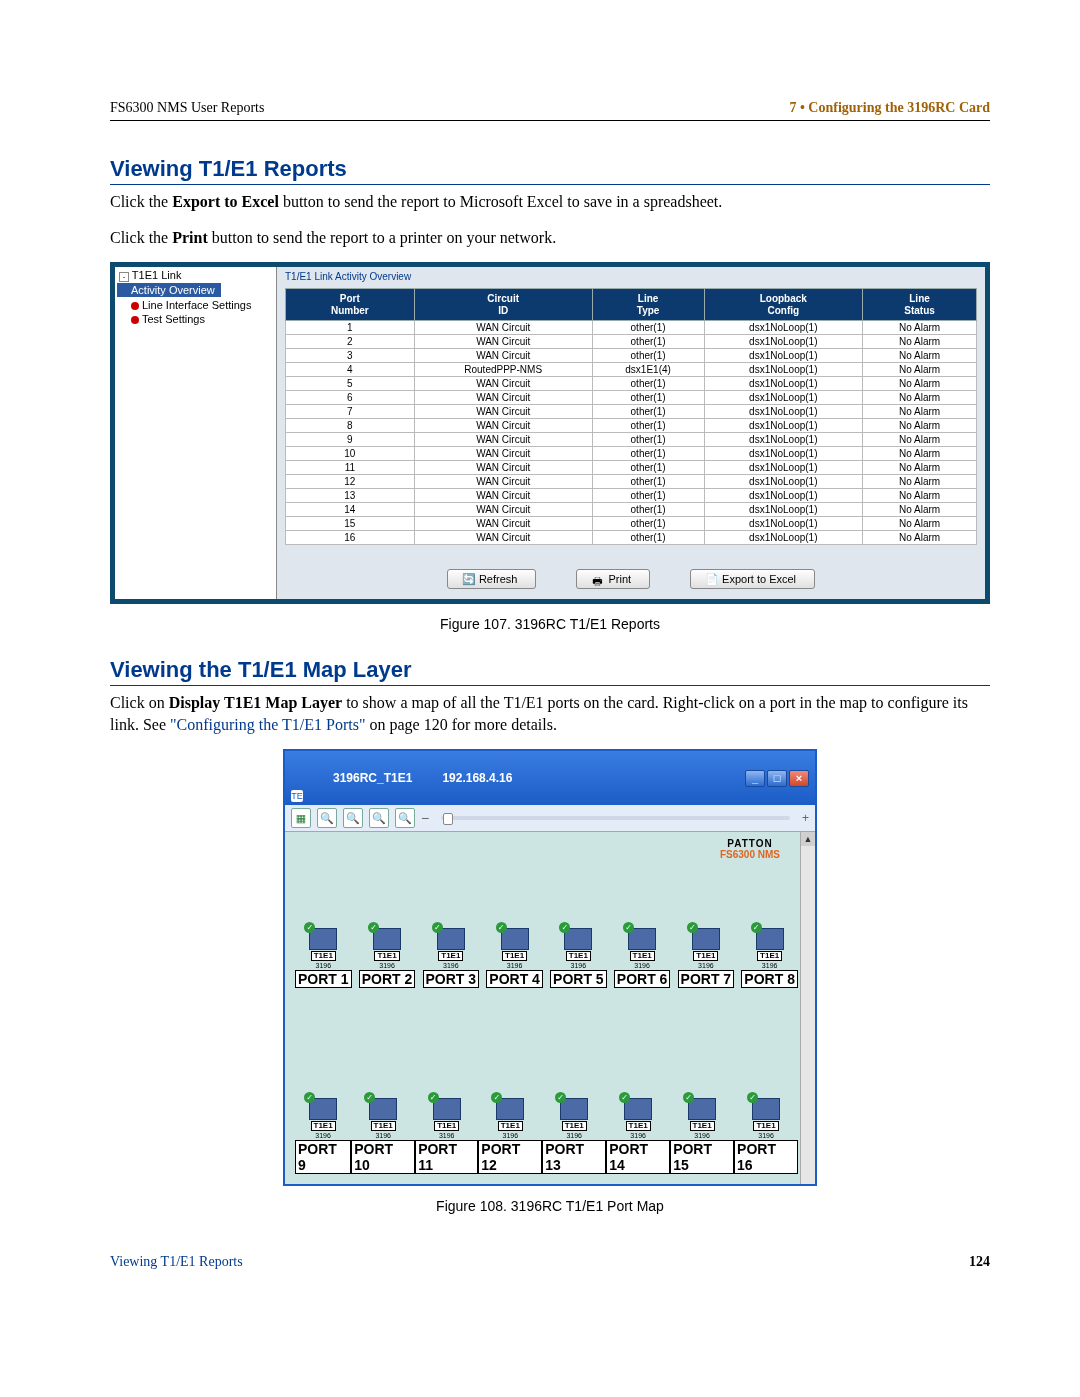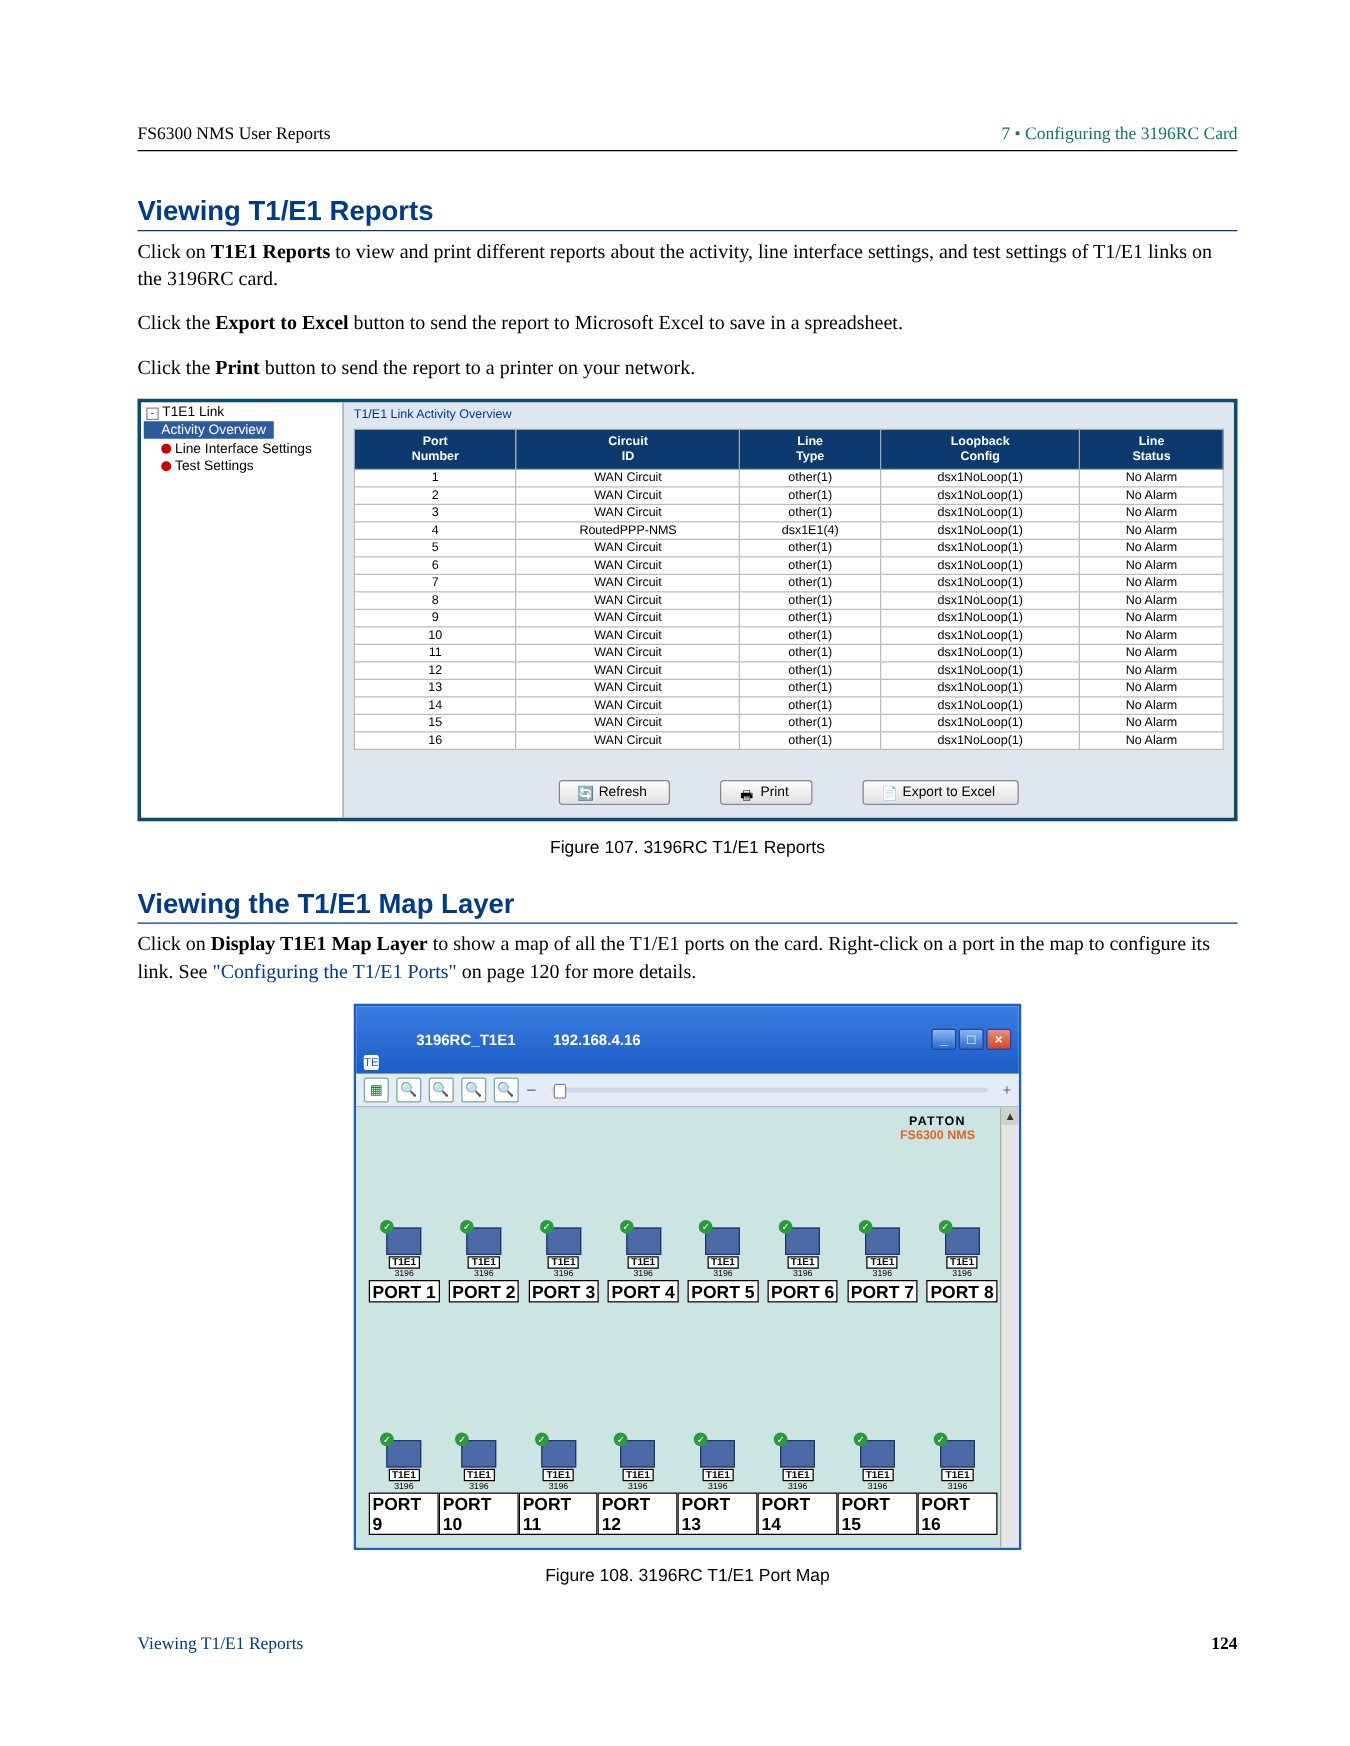--- a/index.html
+++ b/index.html
@@ -18,21 +18,21 @@
   }
   .header-row {
     display: flex;
     justify-content: space-between;
     font-size: 14px;
     border-bottom: 1px solid #000;
     padding-bottom: 4px;
     margin-bottom: 35px;
   }
   .header-left { color: #000; }
-  .header-right { color: #0f766e; font-weight: normal; }
+  .header-right { color: #a16207; font-weight: bold; }
   h2.section {
     color: #003a8c;
     font-family: Arial, Helvetica, sans-serif;
     font-weight: bold;
     font-size: 22px;
     margin: 0 0 2px 0;
     border-bottom: 1px solid #003a8c;
     padding-bottom: 2px;
   }
   .body-text {
@@ -43,21 +43,21 @@
   .bold { font-weight: bold; }
   .link { color: #003a8c; }
   .fig-caption {
     font-family: Arial, Helvetica, sans-serif;
     font-size: 14px;
     text-align: center;
     margin: 12px 0 25px 0;
   }
   
   .report-box {
-    border: 3px solid #0c4a6e;
+    border: 5px solid #0c4a6e;
     background: #e8edf2;
     display: flex;
     font-family: Arial, Helvetica, sans-serif;
     font-size: 11px;
     position: relative;
   }
   .tree {
     width: 162px;
     background: #fff;
     border-right: 1px solid #888;
@@ -273,23 +273,20 @@
 
 <div class="page">
 
   <div class="header-row">
     <span class="header-left">FS6300 NMS User Reports</span>
     <span class="header-right">7 • Configuring the 3196RC Card</span>
   </div>
 
   <h2 class="section">Viewing T1/E1 Reports</h2>
 
-  <p class="body-text">
-    <span>Click on </span><span class="bold">T1E1 Reports</span><span> to view and print different reports about the activity, line interface settings, and test settings of T1/E1 links on the 3196RC card.</span>
-  </p>
   <p class="body-text">
     <span>Click the </span><span class="bold">Export to Excel</span><span> button to send the report to Microsoft Excel to save in a spreadsheet.</span>
   </p>
   <p class="body-text">
     <span>Click the </span><span class="bold">Print</span><span> button to send the report to a printer on your network.</span>
   </p>
 
   <div class="report-box">
     <div class="tree">
       <div class="tree-root">

